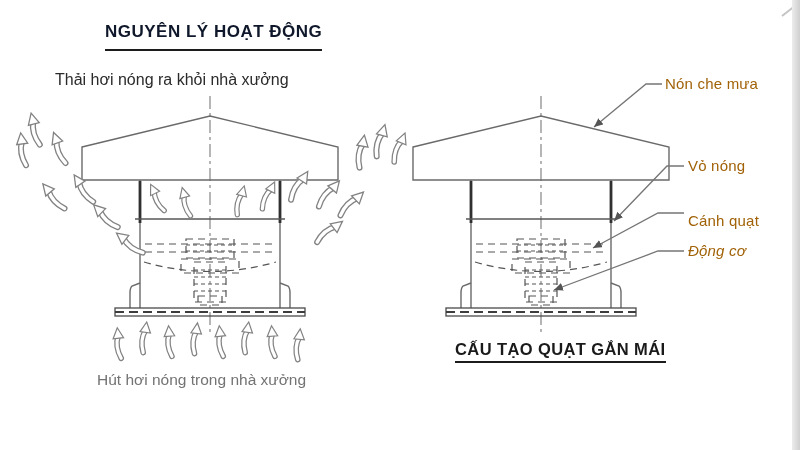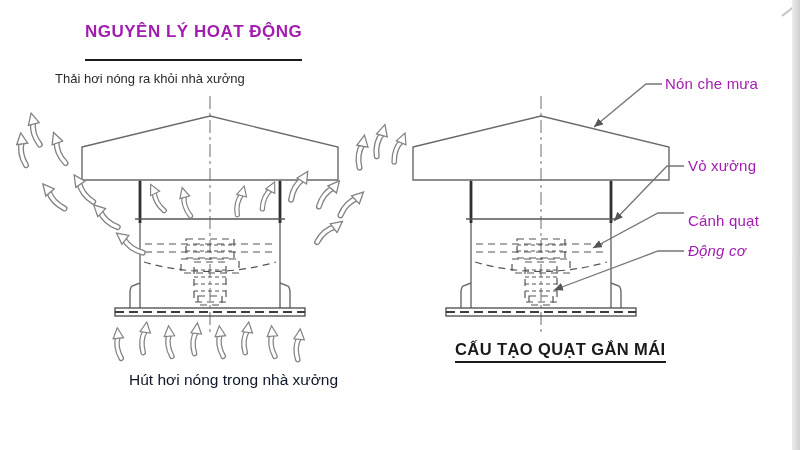--- a/index.html
+++ b/index.html
@@ -4,29 +4,29 @@
 <style>
   html,body { margin:0; padding:0; background:#ffffff; }
   .stage {
     position:relative; width:800px; height:450px; background:#ffffff;
     overflow:hidden; font-family:"Liberation Sans", sans-serif; color:#1c1c1c;
   }
   .stage svg.canvas { position:absolute; left:0; top:0; }
   .txt { position:absolute; white-space:nowrap; }
   .title {
     font-weight:bold; font-size:17px; letter-spacing:0.5px;
-    border-bottom:2px solid #1c1c1c; padding-bottom:17px; color:#a21caf;
+    border-bottom:2px solid #1c1c1c; padding-bottom:7px; color:#0f172a;margin-left:20px;
   }
   .title2 {
     font-weight:bold; font-size:16.5px; letter-spacing:0.4px;
     border-bottom:2px solid #1c1c1c; padding-bottom:2px; color:#1a1a1a;
   }
-  .plain { font-size:13px; color:#2a2a2a; }
-  .caption { font-size:15.5px; color:#0f172a;margin-left:32px; }
-  .lbl { font-size:15px; color:#a21caf; letter-spacing:0.2px; }
+  .plain { font-size:16px; color:#2a2a2a; }
+  .caption { font-size:15.5px; color:#737373; }
+  .lbl { font-size:15px; color:#a16207; letter-spacing:0.2px; }
   .edge-band {
     position:absolute; right:0; top:0; width:8px; height:450px;
     background:linear-gradient(to right,#ececec,#cfcfcf);
   }
   
   .ln  { stroke:#6a6a6a; stroke-width:1.4; fill:none; }
   .lnD { stroke:#303030; stroke-width:2.8; fill:none; }
   .ln2 { stroke:#565656; stroke-width:1.6; fill:none; }
   .cl  { stroke:#7a7a7a; stroke-width:1.1; fill:none; stroke-dasharray:13 4 3 4; }
   .dash { fill:none; stroke:#555555; stroke-width:1.2; stroke-dasharray:7 5; }
@@ -128,20 +128,20 @@
     </g>
 
     <path class="artifact" d="M782,16 L800,2"></path>
   </svg>
 
   <div class="txt title" style="left:85px; top:22px;">NGUYÊN LÝ HOẠT ĐỘNG</div>
   <div class="txt plain" style="left:55px; top:71px;">Thải hơi nóng ra khỏi nhà xưởng</div>
   <div class="txt caption" style="left:97px; top:371px;">Hút hơi nóng trong nhà xưởng</div>
 
   <div class="txt lbl" style="left:665px; top:75px;">Nón che mưa</div>
-  <div class="txt lbl" style="left:688px; top:157px;">Vỏ xưởng</div>
+  <div class="txt lbl" style="left:688px; top:157px;">Vỏ nóng</div>
   <div class="txt lbl" style="left:688px; top:212px;">Cánh quạt</div>
   <div class="txt lbl" style="left:688px; top:242px;font-style:italic;">Động cơ</div>
 
   <div class="txt title2" style="left:455px; top:340px;">CẤU TẠO QUẠT GẮN MÁI</div>
 
   <div class="edge-band"></div>
 </div>
 
 </body></html>

